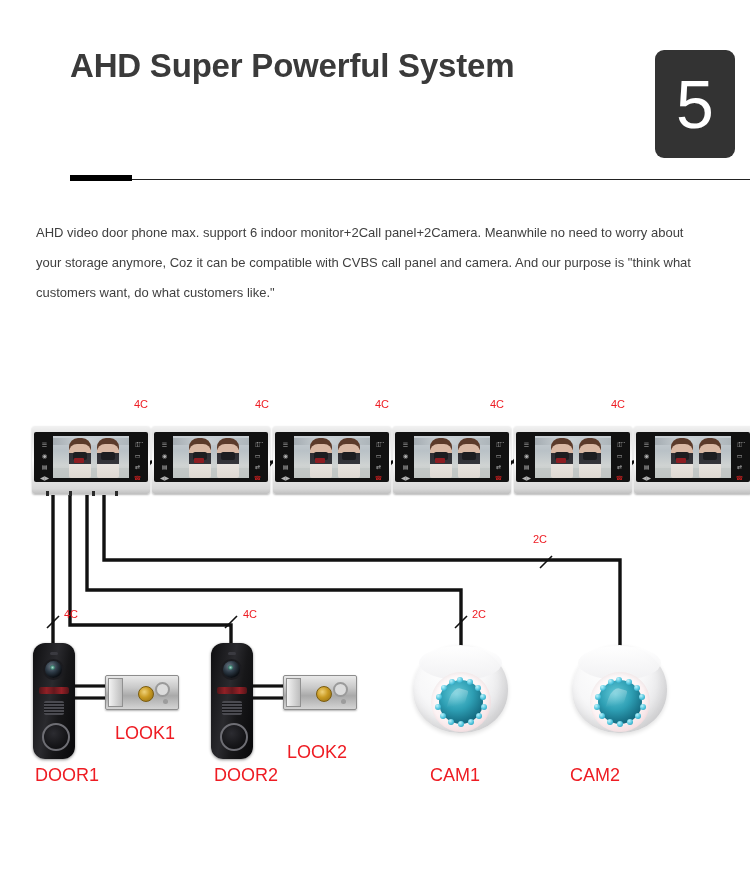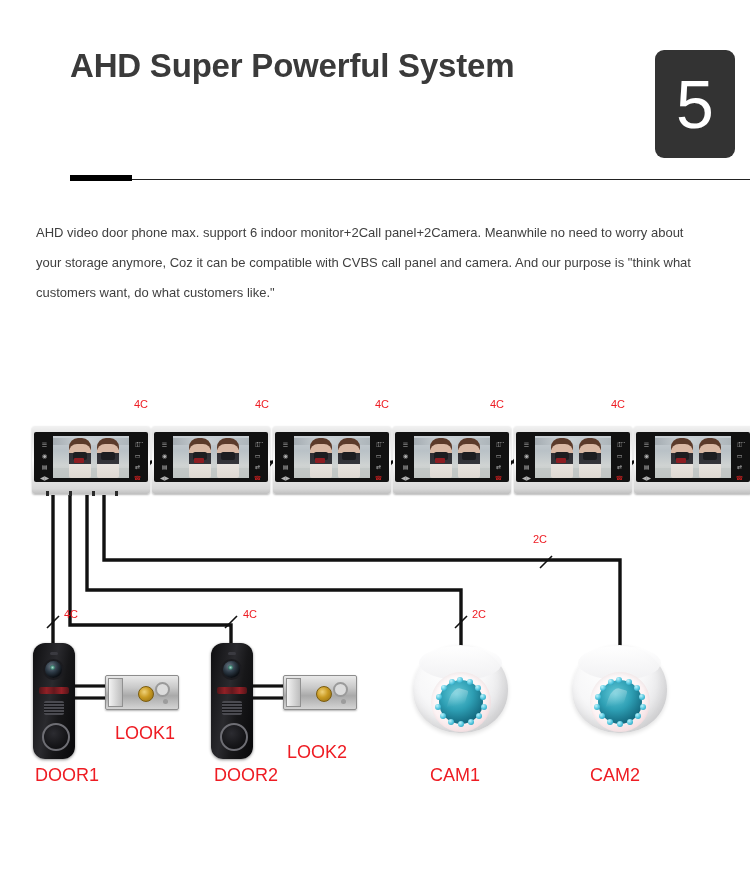--- a/index.html
+++ b/index.html
@@ -683,15 +683,15 @@
     <div class="ir-dot" style="left:63px; top:68px;"></div>
     <div class="ir-dot" style="left:55px; top:74px;"></div>
     <div class="ir-dot" style="left:45px; top:76px;"></div>
     <div class="ir-dot" style="left:35px; top:74px;"></div>
     <div class="ir-dot" style="left:27px; top:68px;"></div>
     <div class="ir-dot" style="left:22px; top:59px;"></div>
     <div class="ir-dot" style="left:23px; top:49px;"></div>
     <div class="ir-dot" style="left:28px; top:40px;"></div>
     <div class="ir-dot" style="left:36px; top:34px;"></div>
   </div>
-  <div class="dev-label" style="left:590px; top:375px;">CAM2</div>
+  <div class="dev-label" style="left:570px; top:375px;">CAM2</div>
 
 </div>
 
 </body></html>

